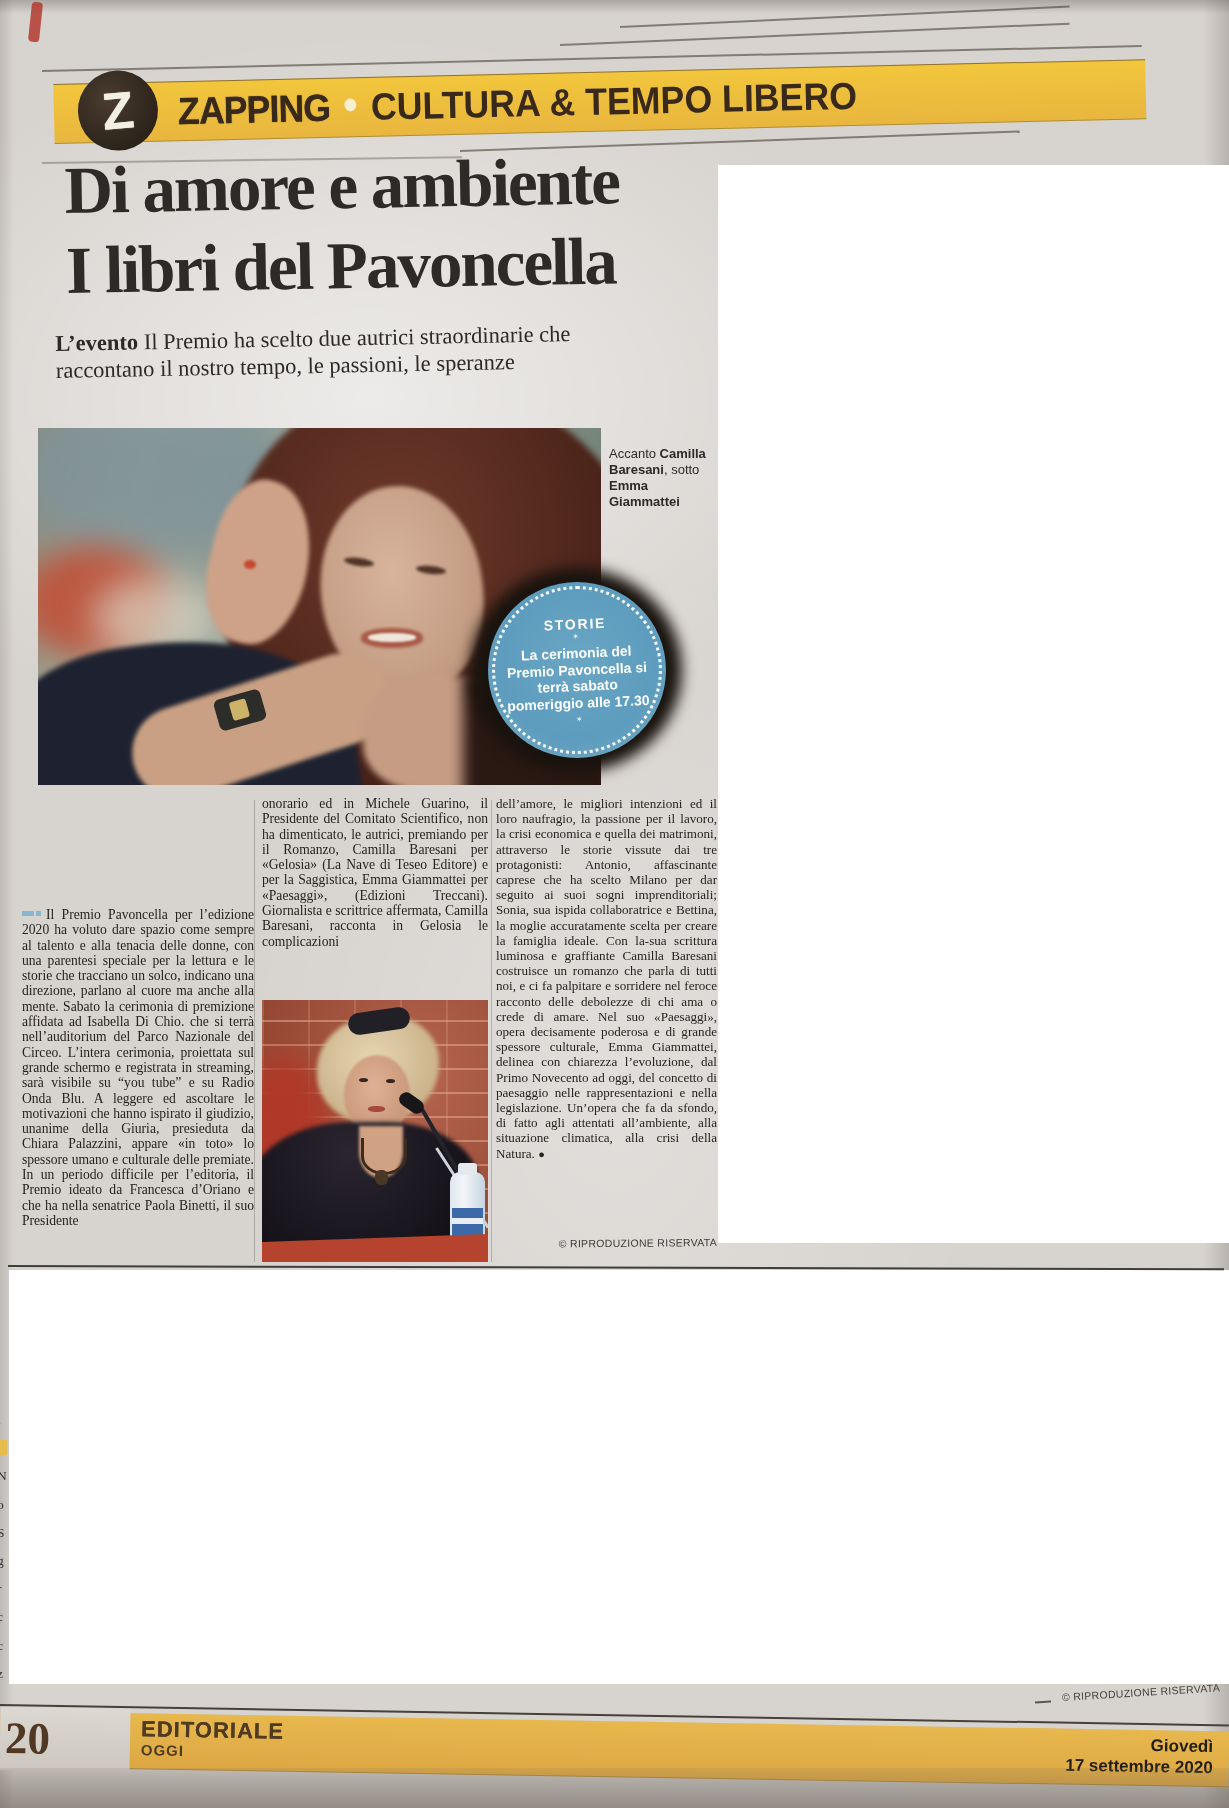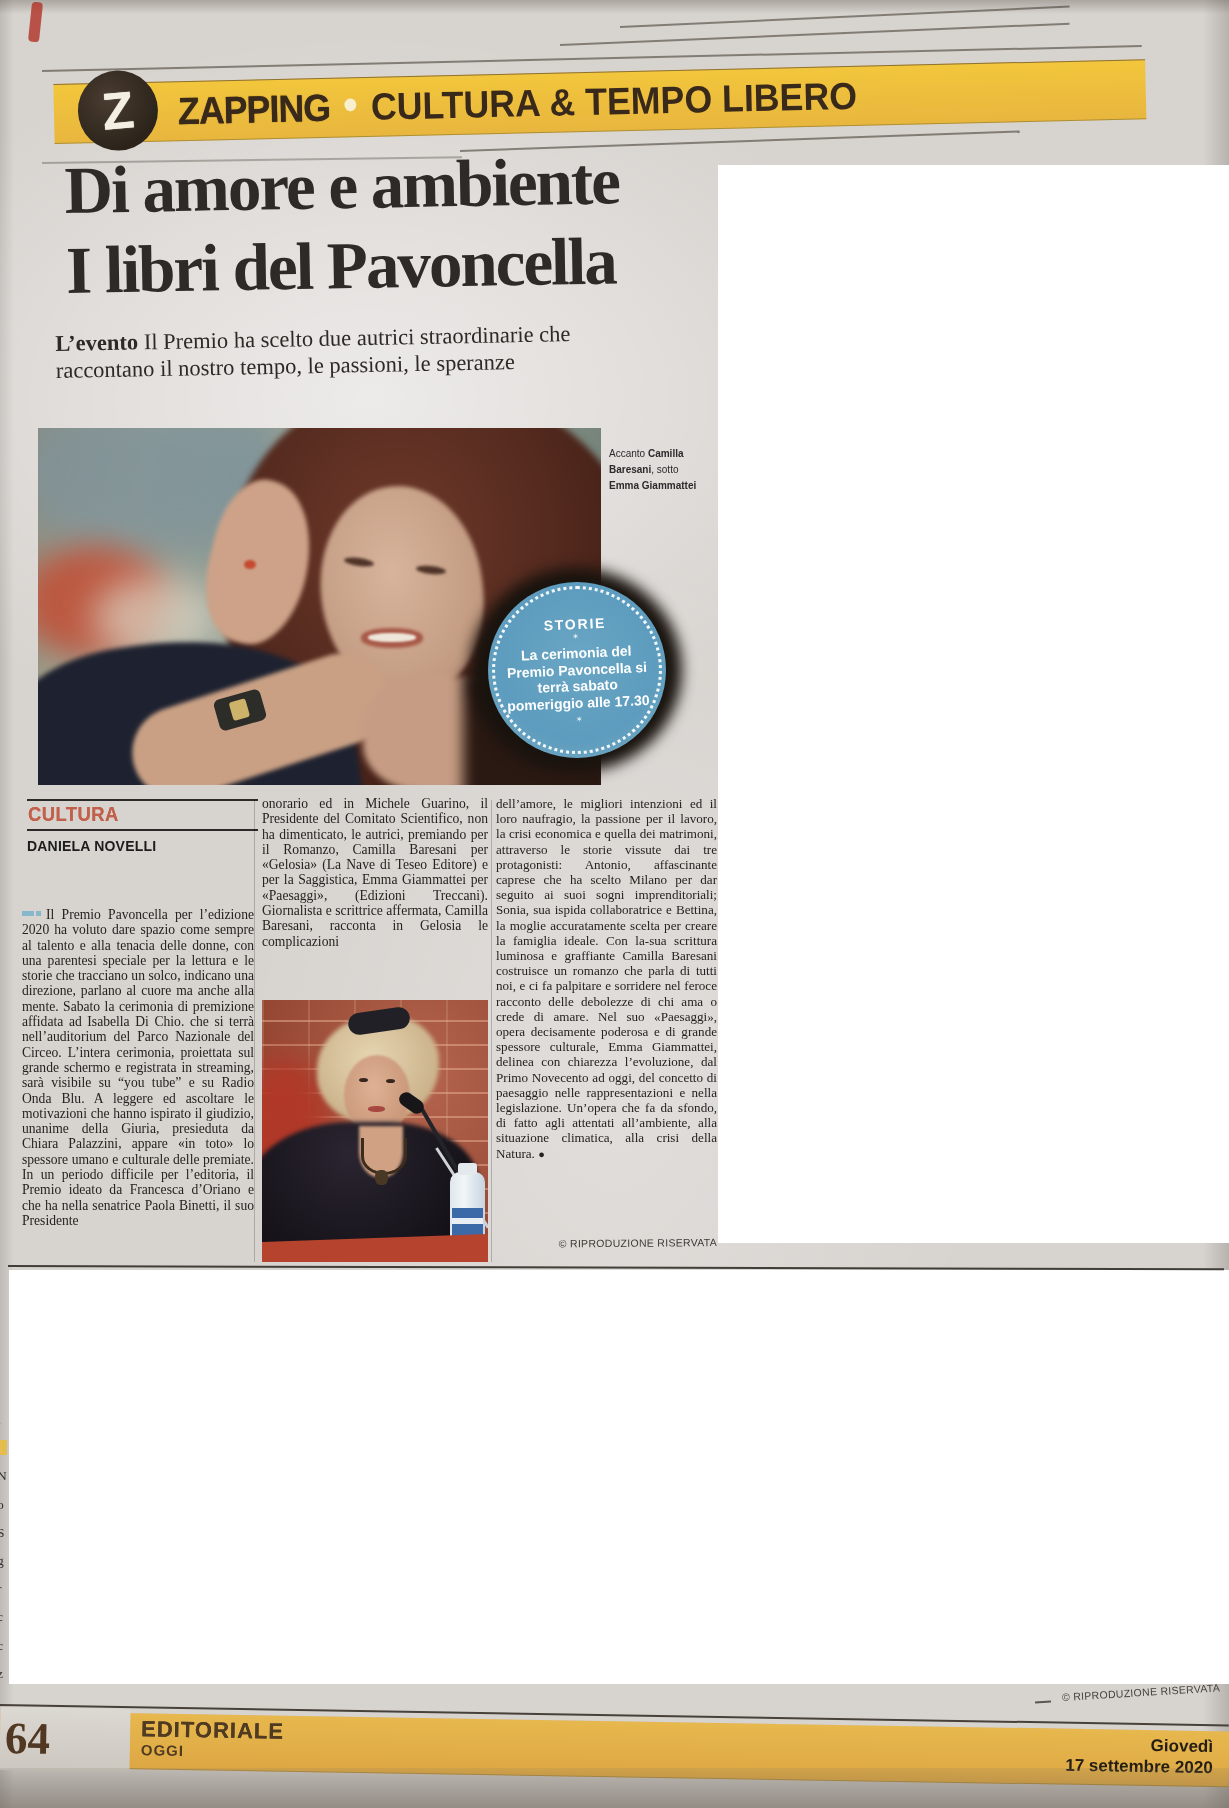--- a/index.html
+++ b/index.html
@@ -66,21 +66,21 @@
     border-radius:35% 60% 0 0;filter:blur(2.5px);transform:rotate(-8deg);}
   .p1-arm{position:absolute;left:90px;top:252px;width:265px;height:92px;background:#c9a084;
     border-radius:46px;filter:blur(2px);transform:rotate(-18deg);}
   .p1-watch{position:absolute;left:178px;top:266px;width:48px;height:32px;background:#2c2c28;
     border-radius:6px;transform:rotate(-16deg);}
   .p1-watch i{position:absolute;left:15px;top:6px;width:17px;height:19px;background:#cdb26a;border-radius:3px;display:block;}
   .p1-neck{position:absolute;left:325px;top:248px;width:150px;height:115px;background:#c69d84;
     border-radius:40%;filter:blur(3px);}
   .p1-dark{position:absolute;left:425px;top:245px;width:150px;height:130px;background:#2a1812;filter:blur(7px);}
 
-  .caption{position:absolute;left:609px;top:446px;width:100px;font-size:10px;line-height:16px;color:#2b2b2b;}
+  .caption{position:absolute;left:609px;top:446px;width:100px;font-size:13px;line-height:16px;color:#2b2b2b;}
   .caption b{font-weight:bold;}
 
   
   .badge-shadow{position:absolute;left:470px;top:568px;width:212px;height:204px;border-radius:50%;
     background:#19130e;filter:blur(7px);}
   .badge{position:absolute;left:488px;top:582px;width:178px;height:176px;border-radius:50%;
     background:radial-gradient(circle at 50% 45%, #6aa6c4 0%, #5d9cbe 60%, #7dacc2 100%);
     display:flex;align-items:center;justify-content:center;text-align:center;}
   .badge::before{content:"";position:absolute;inset:4px;border-radius:50%;
     border:3px dotted rgba(255,255,255,.92);}
@@ -247,26 +247,20 @@
   <div class="badge-shadow"></div>
   <div class="badge">
     <div class="badge-inner">
       <div class="badge-kicker">STORIE</div>
       <div class="badge-star">✶</div>
       <div class="badge-text">La cerimonia del Premio Pavoncella si terrà sabato pomeriggio alle 17.30</div>
       <div class="badge-star badge-star2">✶</div>
     </div>
   </div>
 
-  <div class="section-head">
-    <div class="rule"></div>
-    <div class="kicker-label">CULTURA</div>
-    <div class="rule2"></div>
-    <div class="byline">DANIELA NOVELLI</div>
-  </div>
 
   <div class="colrule cr1"></div>
   <div class="colrule cr2"></div>
 
   <div class="col col1">
     <span class="bullet"></span><span class="bullet b2"></span><span>Il Premio Pavoncella per l’edizione 2020 ha voluto dare spazio come sempre al talento e alla tenacia delle donne, con una parentesi speciale per la lettura e le storie che tracciano un solco, indicano una direzione, parlano al cuore ma anche alla mente. Sabato la cerimonia di premizione affidata ad Isabella Di Chio. che si terrà nell’auditorium del Parco Nazionale del Circeo. L’intera cerimonia, proiettata sul grande schermo e registrata in streaming, sarà visibile su “you tube” e su Radio Onda Blu. A leggere ed ascoltare le motivazioni che hanno ispirato il giudizio, unanime della Giuria, presieduta da Chiara Palazzini, appare «in toto» lo spessore umano e culturale delle premiate. In un periodo difficile per l’editoria, il Premio ideato da Francesca d’Oriano e che ha nella senatrice Paola Binetti, il suo Presidente</span>
   </div>
   <div class="col col2">
     <span>onorario ed in Michele Guarino, il Presidente del Comitato Scientifico, non ha dimenticato, le autrici, premiando per il Romanzo, Camilla Baresani per «Gelosia» (La Nave di Teseo Editore) e per la Saggistica, Emma Giammattei per «Paesaggi», (Edizioni Treccani). Giornalista e scrittrice affermata, Camilla Baresani, racconta in Gelosia le complicazioni</span>
   </div>
@@ -310,21 +304,21 @@
 c
 c
 z</span></div>
   <div class="edge-mark"></div>
 
   <div class="prefoot-dash"></div>
   <div class="copyright copy-foot">© RIPRODUZIONE RISERVATA</div>
   <div class="footer-line"></div>
   <div class="footer-bar">
     <div class="numpatch"></div>
-    <div class="pagenum">64</div>
+    <div class="pagenum">20</div>
     <div class="brand">
       <div class="b1">EDITORIALE</div>
       <div class="b2">OGGI</div>
     </div>
     <div class="dateblock">
       <div class="d1">Giovedì</div>
       <div class="d2">17 settembre 2020</div>
     </div>
   </div>
   <div class="below-footer"></div>

